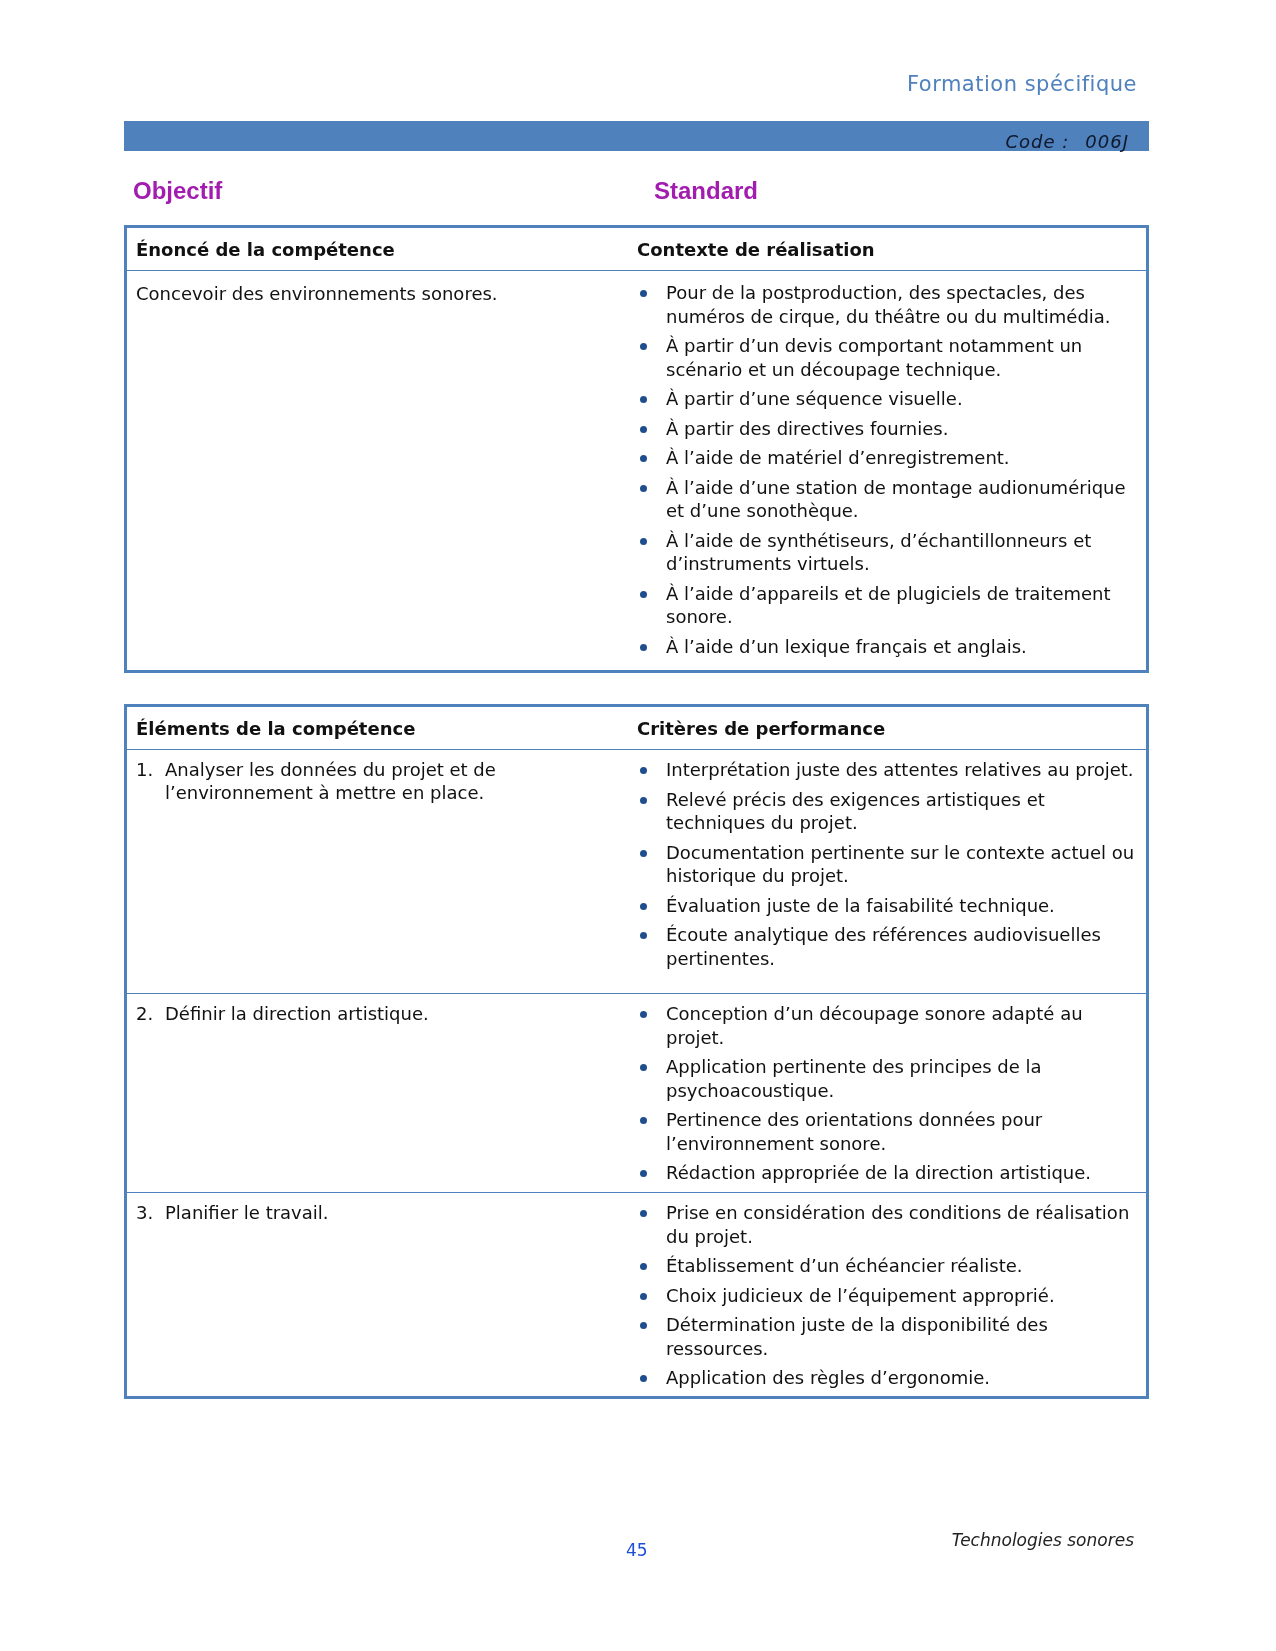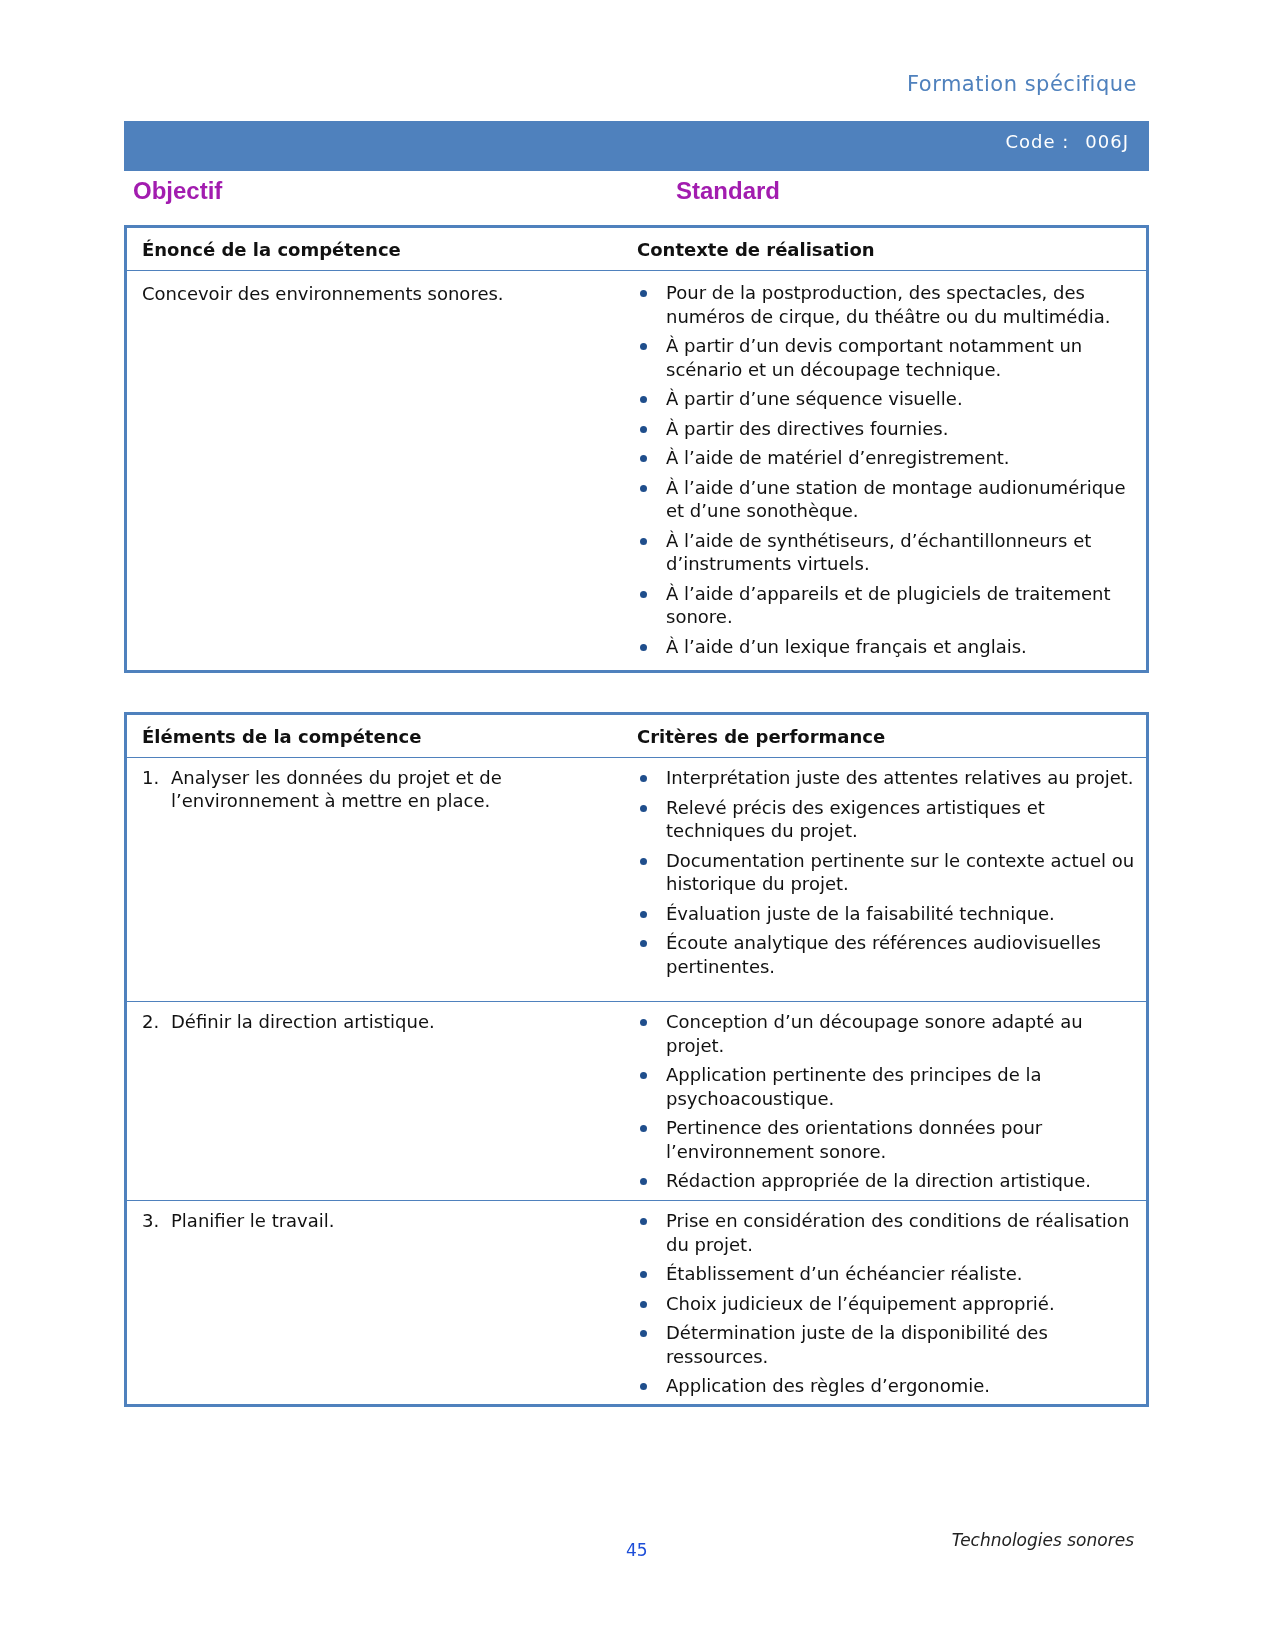--- a/index.html
+++ b/index.html
@@ -1,26 +1,26 @@
 <!DOCTYPE html>
 <html><head>
 <meta charset="utf-8">
 <style>
   html, body { margin:0; padding:0; background:#ffffff; }
   body { width:1276px; height:1651px; position:relative; font-family:"DejaVu Sans", sans-serif; color:#111; overflow:hidden; }
   .running-head { position:absolute; right:139px; top:72px; font-size:21px; color:#4f81bd; letter-spacing:0.5px; }
-  .code-bar { position:absolute; left:124px; top:121px; width:1025px; height:50px; background:#4f81bd; color:#ffffff; }
+  .code-bar { position:absolute; left:124px; top:121px; width:1025px; height:30px; background:#4f81bd; color:#0f172a;font-style:italic; }
   .code-bar .code { position:absolute; right:20px; top:10px; font-size:18px; letter-spacing:1px; }
   .code-bar .code span + span { margin-left:16px; }
   .section-title { position:absolute; top:177px; font-family:"Liberation Sans", sans-serif; font-weight:bold; font-size:24px; color:#a21caf; }
   .t { position:absolute; left:124px; width:1019px; border:3px solid #4f81bd; box-sizing:content-box; }
   .t .hdr { display:flex; height:42px; border-bottom:1px solid #4f81bd; align-items:center; font-weight:bold; font-size:18px; }
   .t .row { display:flex; border-bottom:1px solid #4f81bd; }
   .t .row:last-child { border-bottom:none; }
-  .c1 { width:510px; padding-left:15px; box-sizing:border-box; }
+  .c1 { width:510px; padding-left:9px; box-sizing:border-box; }
   .c2 { flex:1; box-sizing:border-box; }
   .cell-text { font-size:18px; line-height:23px; }
   ul.bl { list-style:none; margin:0; padding:0; }
   ul.bl li { position:relative; padding-left:29px; font-size:18px; line-height:23.5px; margin-bottom:6px; padding-right:2px; }
   ul.bl li .dot { position:absolute; left:3px; top:9px; width:7px; height:7px; border-radius:50%; background:#1f4e8c; }
   .num-item { display:flex; font-size:18px; line-height:23px; }
   .num-item .n { width:29px; flex:none; }
   .footer-title { position:absolute; right:142px; top:1530px; font-size:17px; color:#222;font-style:italic; }
   .page-num { position:absolute; left:626px; top:1540px; font-size:17px; color:#1d4ed8; }
 </style>
@@ -29,21 +29,21 @@
 
 <div class="running-head">Formation spécifique</div>
 
 <div class="code-bar">
   <div class="code">
     <span>Code :</span><span>006J</span>
   </div>
 </div>
 
 <div class="section-title" style="left:133px;">Objectif</div>
-<div class="section-title" style="left:676px;">Standard</div>
+<div class="section-title" style="left:654px;">Standard</div>
 
 <div class="t" style="top:225px;">
   <div class="hdr">
     <div class="c1">Énoncé de la compétence</div>
     <div class="c2">Contexte de réalisation</div>
   </div>
   <div class="row" style="padding:10px 0 6px 0;">
     <div class="c1">
         <div class="cell-text" style="margin-top:1px;">Concevoir des environnements sonores.</div>
       </div>
@@ -56,21 +56,21 @@
         <li><span class="dot"></span><span>À l’aide de matériel d’enregistrement.</span></li>
         <li><span class="dot"></span><span>À l’aide d’une station de montage audionumérique et d’une sonothèque.</span></li>
         <li><span class="dot"></span><span>À l’aide de synthétiseurs, d’échantillonneurs et d’instruments virtuels.</span></li>
         <li><span class="dot"></span><span>À l’aide d’appareils et de plugiciels de traitement sonore.</span></li>
         <li><span class="dot"></span><span>À l’aide d’un lexique français et anglais.</span></li>
       </ul>
     </div>
   </div>
 </div>
 
-<div class="t" style="top:704px;margin-top:8px;">
+<div class="t" style="top:704px;">
   <div class="hdr">
     <div class="c1">Éléments de la compétence</div>
     <div class="c2">Critères de performance</div>
   </div>
 
   <div class="row" style="padding:8px 0 0 0; height:244px; box-sizing:border-box;">
     <div class="c1">
         <div class="num-item">
           <span class="n">1.</span>
           <span>Analyser les données du projet et de l’environnement à mettre en place.</span>

